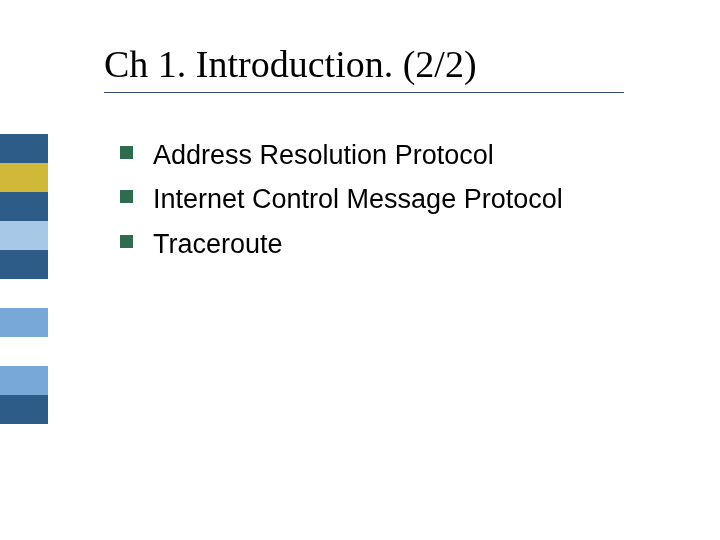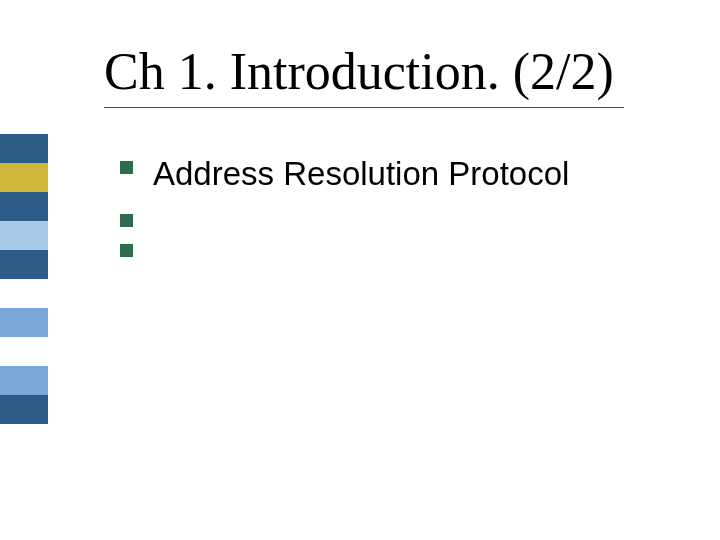--- a/index.html
+++ b/index.html
@@ -28,21 +28,21 @@
       height: 29px;
     }
     .content {
       position: absolute;
       left: 104px;
       top: 42px;
       right: 40px;
     }
     .title {
       font-family: "Times New Roman", Times, serif;
-      font-size: 52px;
+      font-size: 38px;
       color: #000000;
       font-weight: normal;
       margin-bottom: 6px;
     }
     .title-underline {
       border: none;
       border-top: 1px solid #374b78;
       width: 520px;
       margin-bottom: 44px;
     }
@@ -56,21 +56,21 @@
     }
     .bullet-square {
       width: 13px;
       height: 13px;
       background: #2f6b4f;
       flex-shrink: 0;
       margin-top: 9px;
       margin-right: 20px;
     }
     .bullet-text {
-      font-size: 33px;
+      font-size: 27px;
       color: #000000;
       line-height: 1.35;
     }
   </style>
 </head>
 <body>
 
 <div class="deco-strip">
     <div class="deco-block" style="background: rgb(46, 92, 136);"></div>
     <div class="deco-block" style="background: rgb(208, 184, 56);"></div>
@@ -87,18 +87,20 @@
 <div class="content">
   <h1 class="title">Ch 1. Introduction. (2/2)</h1>
   <hr class="title-underline">
   <div class="bullets">
       <div class="bullet-row">
         <div class="bullet-square"></div>
         <div class="bullet-text">Address Resolution Protocol</div>
       </div>
       <div class="bullet-row">
         <div class="bullet-square"></div>
+        <div class="bullet-text">Internet Control Message Protocol</div>
       </div>
       <div class="bullet-row">
         <div class="bullet-square"></div>
+        <div class="bullet-text">Traceroute</div>
       </div>
     </div>
 </div>
 
 </body></html>

